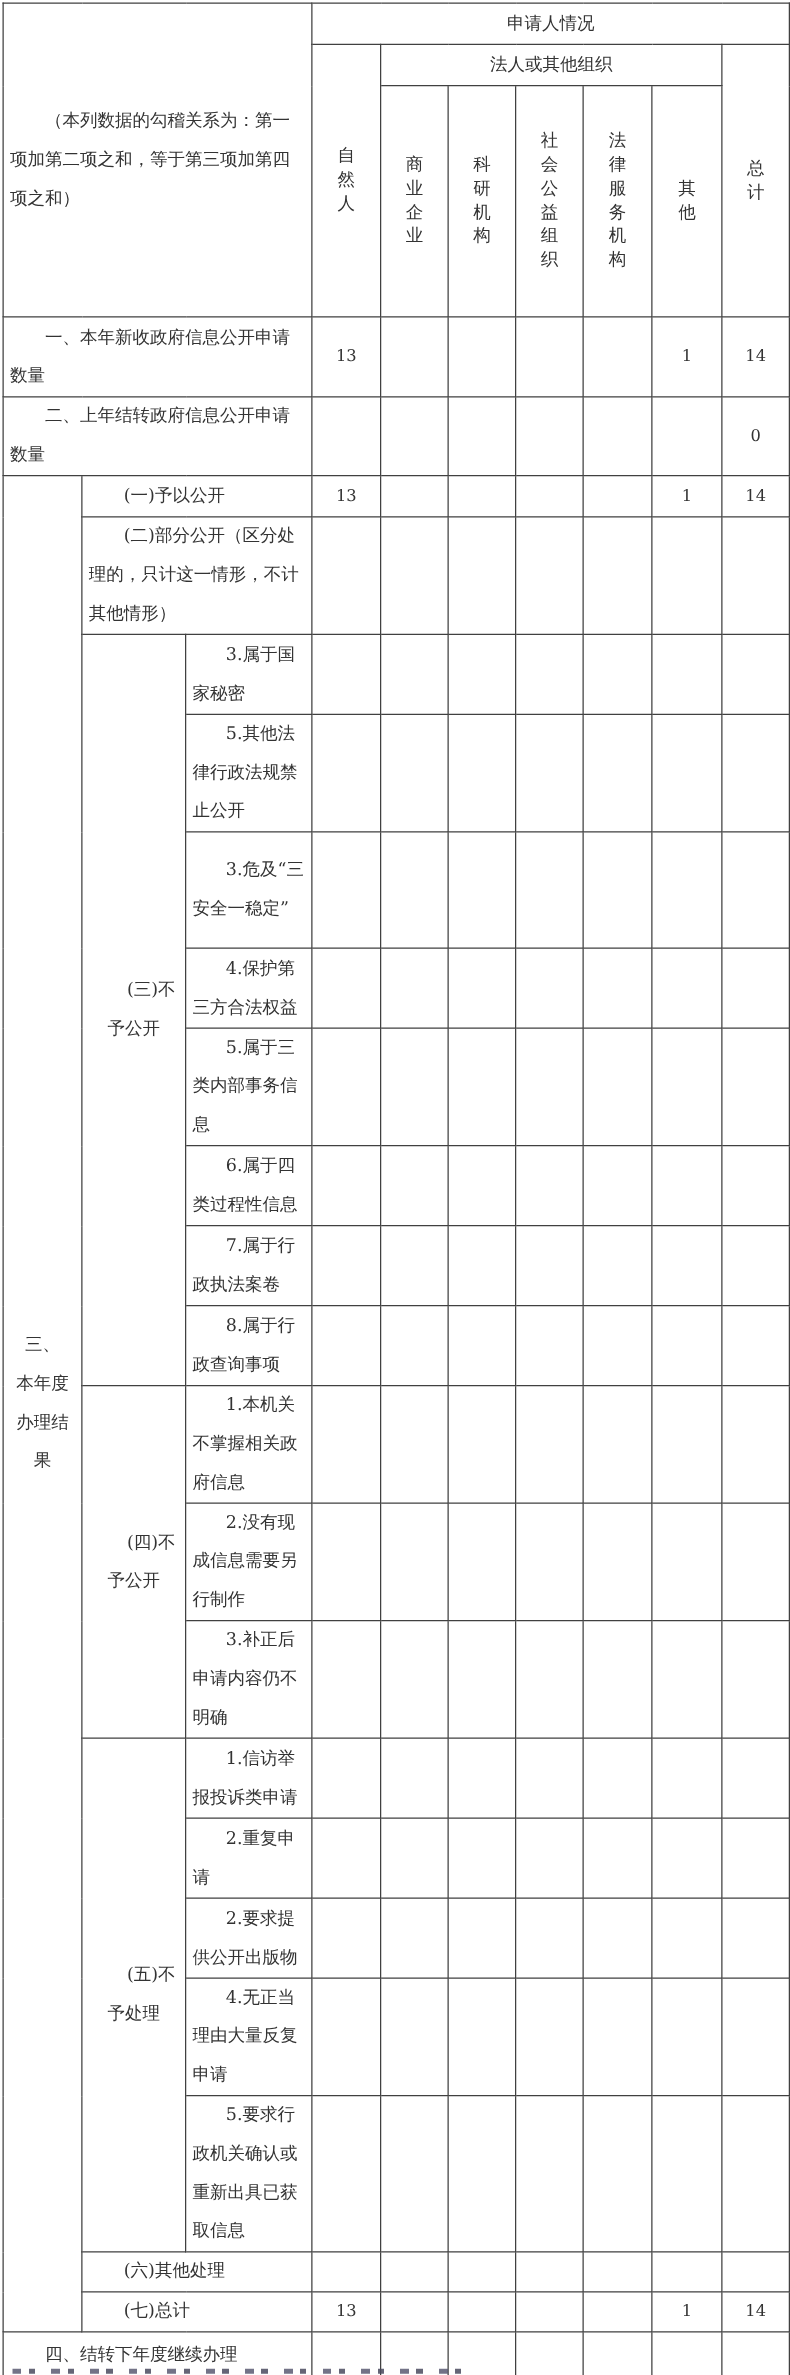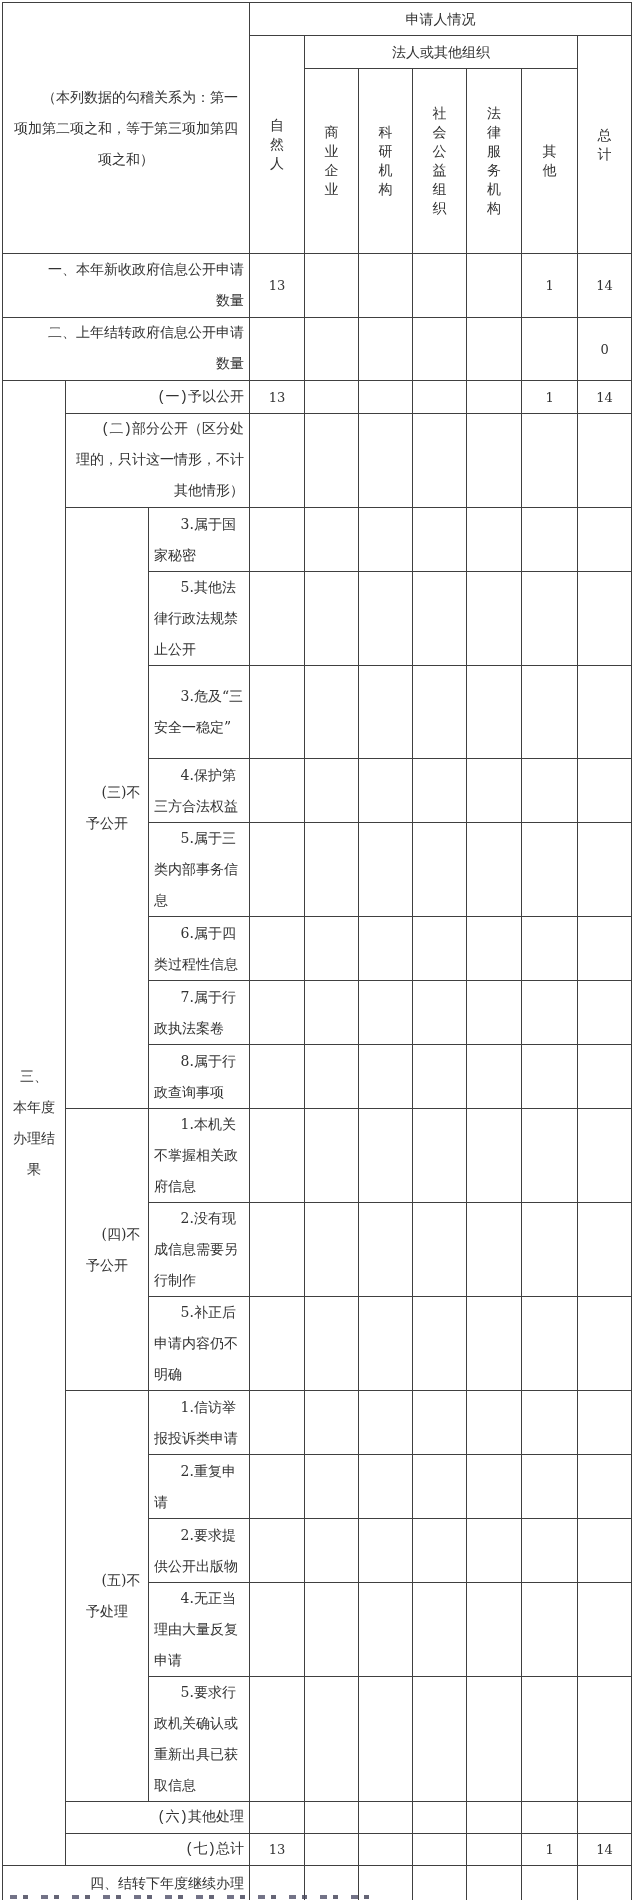--- a/index.html
+++ b/index.html
@@ -13,26 +13,26 @@
     width:629px;margin:2px 0 0 2px;
   }
   td{
     border:1px solid #404040;
     font-size:14px;line-height:31px;
     vertical-align:middle;padding:0 5px;overflow:hidden;
     word-break:break-all;
   }
   
   td.hc{text-align:center;}
-  td.note-cell{text-align:center;text-indent:2em;line-height:31px;}
+  td.note-cell{text-indent:2em;line-height:31px;}
   
   td.vcol{text-align:center;padding:0;}
   .vstack{display:inline-block;width:16px;line-height:19px;word-break:break-all;vertical-align:middle;}
   
-  td.lbl{text-align:right;text-indent:2em;font-family:Liberation Mono, monospace;}
+  td.lbl{text-align:left;text-indent:2em;}
   td.sub{text-align:left;text-indent:1.9em;}
   td.sec1{text-align:center;padding:0 2px;}
   .secline{display:block;line-height:31px;}
   td.lvl2{text-align:center;text-indent:2em;padding:0 2px;}
   
   td.val{text-align:center;font-size:13px;}
   
   .clip-frag{
     position:absolute;left:10px;top:1895px;width:365px;height:4px;
     background:repeating-linear-gradient(90deg,
@@ -223,21 +223,21 @@
     <td class="sub">2.没有现成信息需要另行制作</td>
     <td class="val"></td>
         <td class="val"></td>
         <td class="val"></td>
         <td class="val"></td>
         <td class="val"></td>
         <td class="val"></td>
         <td class="val"></td>
   </tr>
   <tr style="height:93px">
-    <td class="sub">5.补正后申请内容仍不明确</td>
+    <td class="sub">3.补正后申请内容仍不明确</td>
     <td class="val"></td>
         <td class="val"></td>
         <td class="val"></td>
         <td class="val"></td>
         <td class="val"></td>
         <td class="val"></td>
         <td class="val"></td>
   </tr>
 
   <tr style="height:64px">

